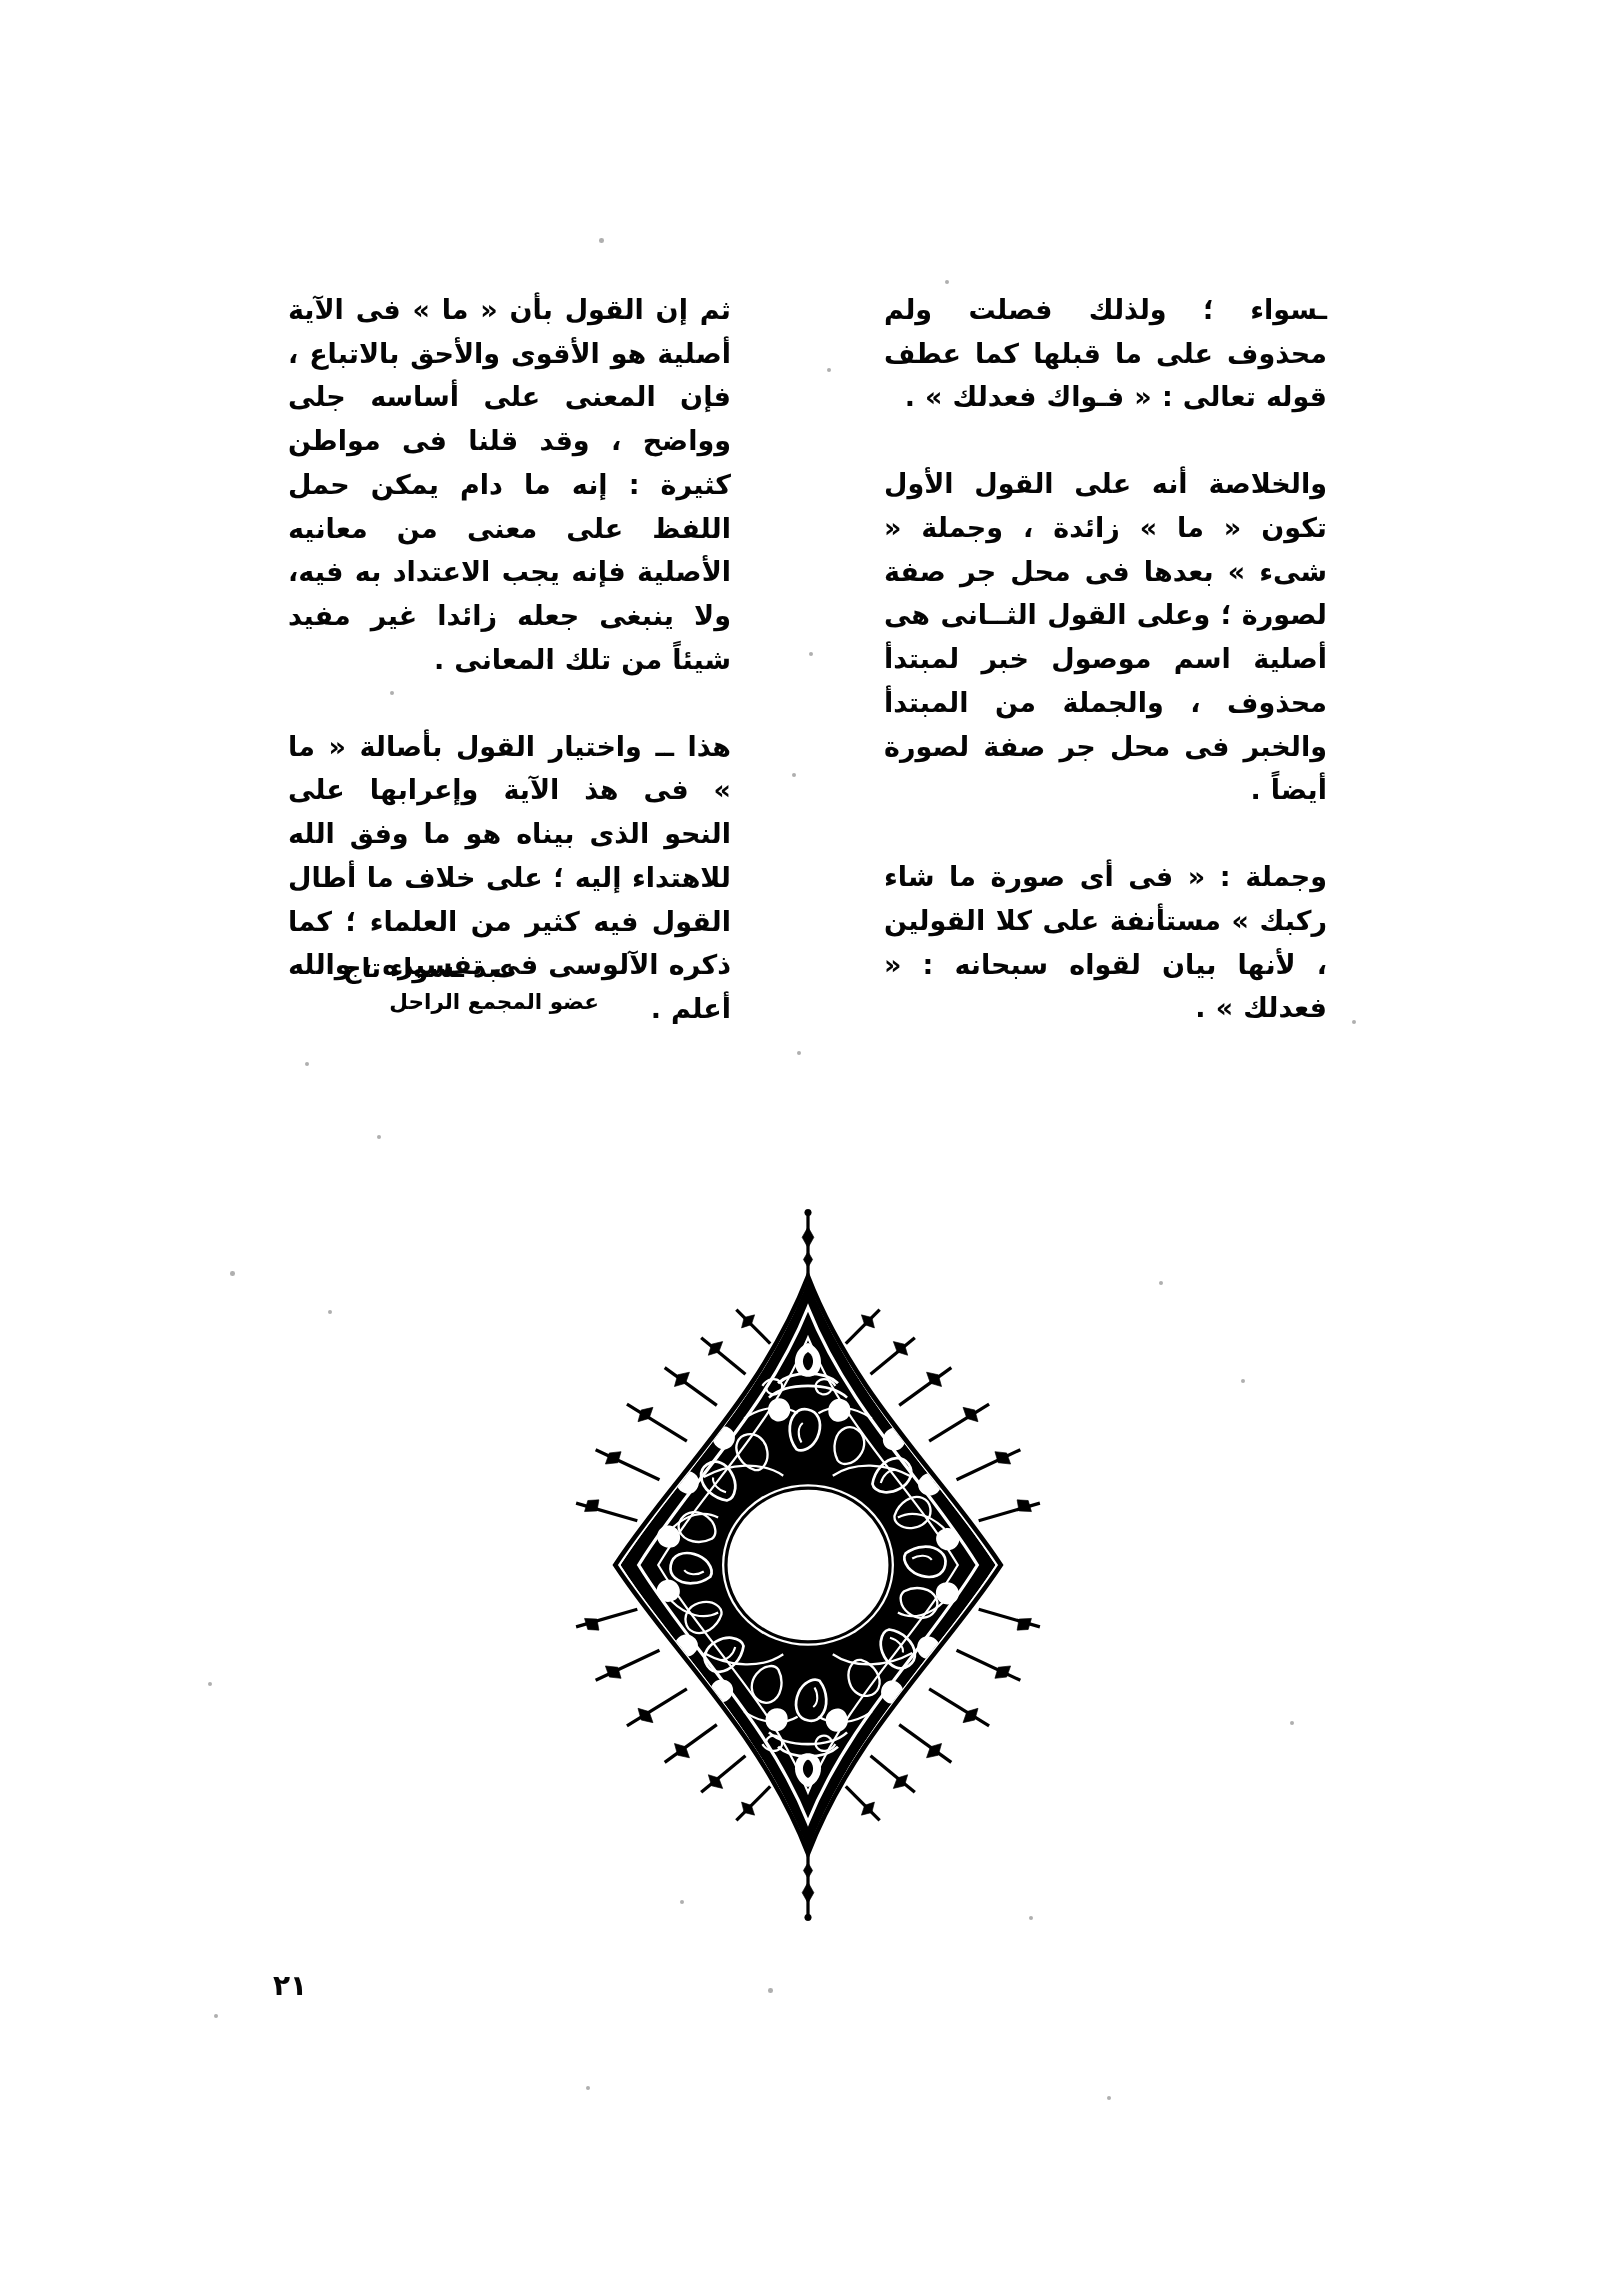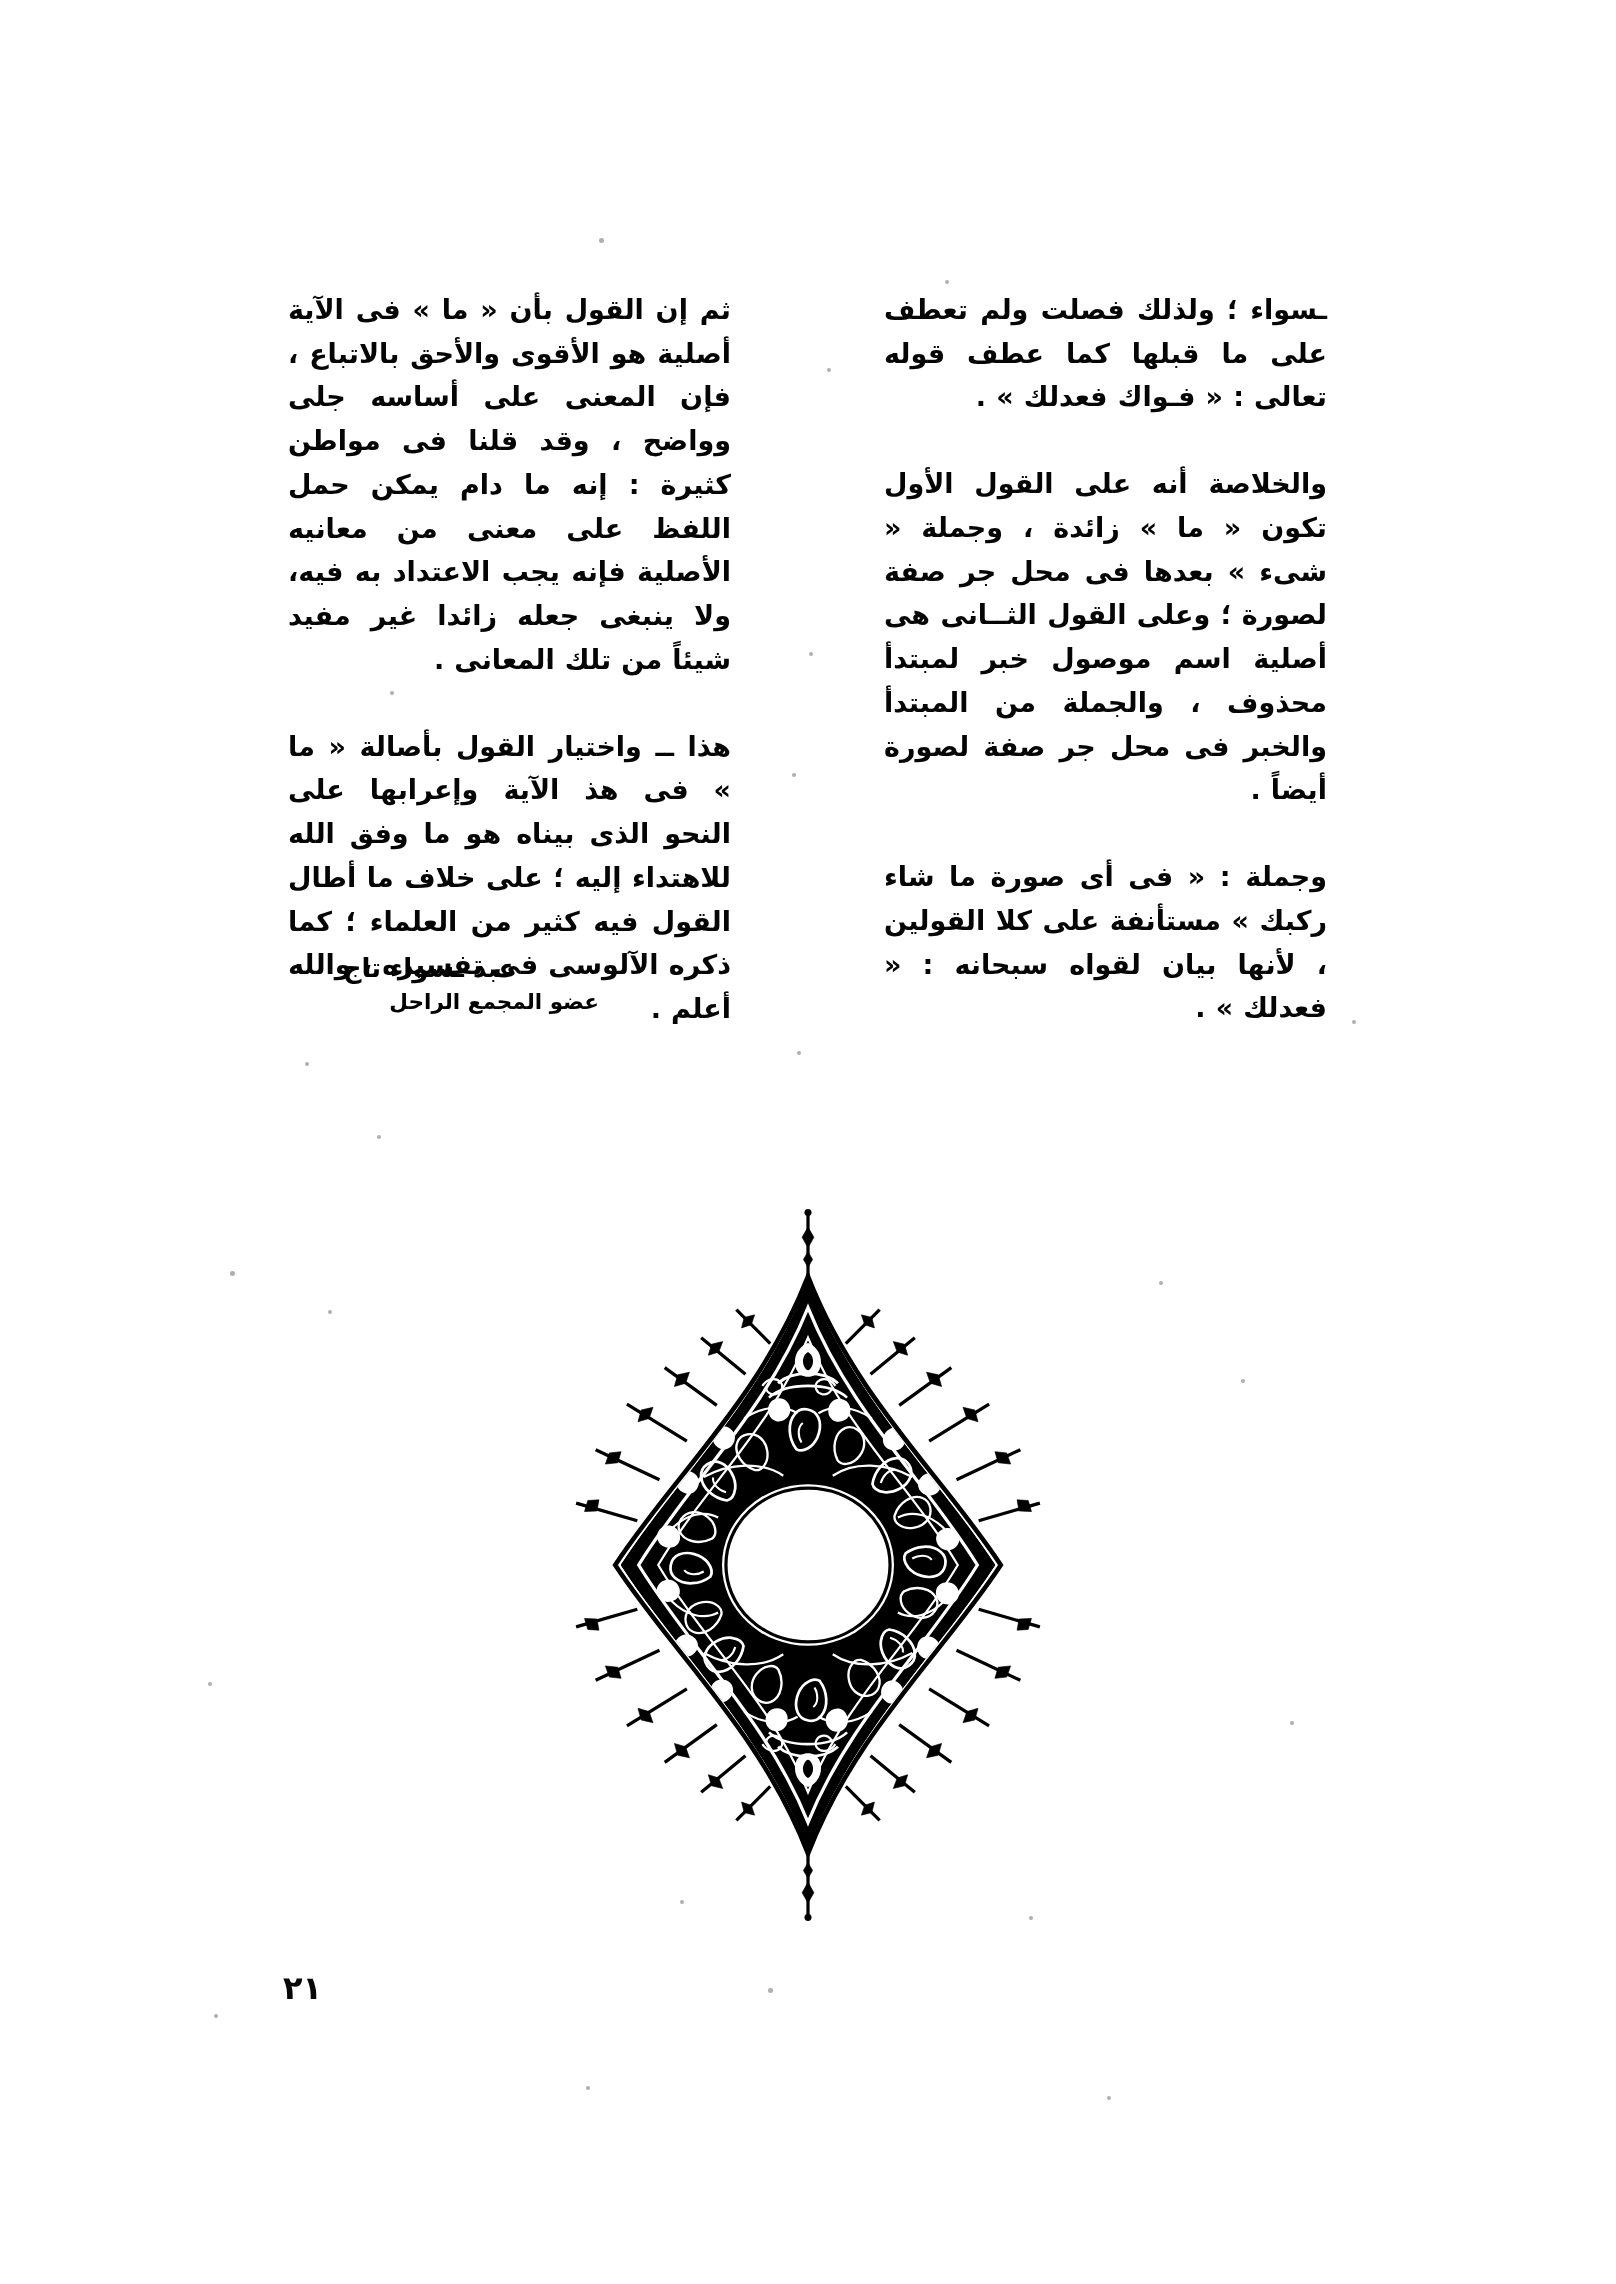--- a/index.html
+++ b/index.html
@@ -93,23 +93,23 @@
     left: 50%;
     top: 1203px;
     transform: translateX(-50%);
     width: 469px;
     height: 724px;
   }
   .ornament-wrap svg { display: block; width: 100%; height: 100%; }
 
   .folio {
     position: absolute;
-    left: 284px;
+    left: 274px;
     top: 1969px;
-    font-size: 32px;
+    font-size: 28px;
     font-weight: 700;
     color: #060606;
     direction: rtl;
   }
 </style>
 </head>
 <body>
 
 <div class="page">
 
@@ -133,21 +133,21 @@
   <div class="speck" style="left:769px;top:1988px;width:4.6px;height:4.6px;"></div>
   <div class="speck" style="left:587px;top:2086px;width:3.9px;height:3.9px;"></div>
   <div class="speck" style="left:1108px;top:2096px;width:3.9px;height:3.9px;"></div>
   <div class="speck" style="left:215px;top:2014px;width:3.9px;height:3.9px;"></div>
   <div class="speck" style="left:1353px;top:1020px;width:3.9px;height:3.9px;"></div>
   <div class="speck" style="left:681px;top:1900px;width:3.9px;height:3.9px;"></div>
 
   <div class="columns">
 
     <div class="col col-right">
-      <p class="para cont gap-lg">ـسواء ؛ ولذلك فصلت ولم تعطف على ما قبلها كما عطف قوله تعالى : « فـواك فعدلك » .</p>
+      <p class="para cont gap-lg">ـسواء ؛ ولذلك فصلت ولم محذوف على ما قبلها كما عطف قوله تعالى : « فـواك فعدلك » .</p>
       <p class="para gap-lg">والخلاصة أنه على القول الأول تكون « ما » زائدة ، وجملة « شىء » بعدها فى محل جر صفة لصورة ؛ وعلى القول الثــانى هى أصلية اسم موصول خبر لمبتدأ محذوف ، والجملة من المبتدأ والخبر فى محل جر صفة لصورة أيضاً .</p>
       <p class="para gap-lg">وجملة : « فى أى صورة ما شاء ركبك » مستأنفة على كلا القولين ، لأنها بيان لقواه سبحانه : « فعدلك » .</p>
     </div>
 
     <div class="col col-left">
       <p class="para gap-lg">ثم إن القول بأن « ما » فى الآية أصلية هو الأقوى والأحق بالاتباع ، فإن المعنى على أساسه جلى وواضح ، وقد قلنا فى مواطن كثيرة : إنه ما دام يمكن حمل اللفظ على معنى من معانيه الأصلية فإنه يجب الاعتداد به فيه، ولا ينبغى جعله زائدا غير مفيد شيئاً من تلك المعانى .</p>
       <p class="para">هذا ــ واختيار القول بأصالة « ما » فى هذ الآية وإعرابها على النحو الذى بيناه هو ما وفق الله للاهتداء إليه ؛ على خلاف ما أطال القول فيه كثير من العلماء ؛ كما ذكره الآلوسى فى تفسيره ، والله أعلم .</p>
     </div>
 
   </div>

